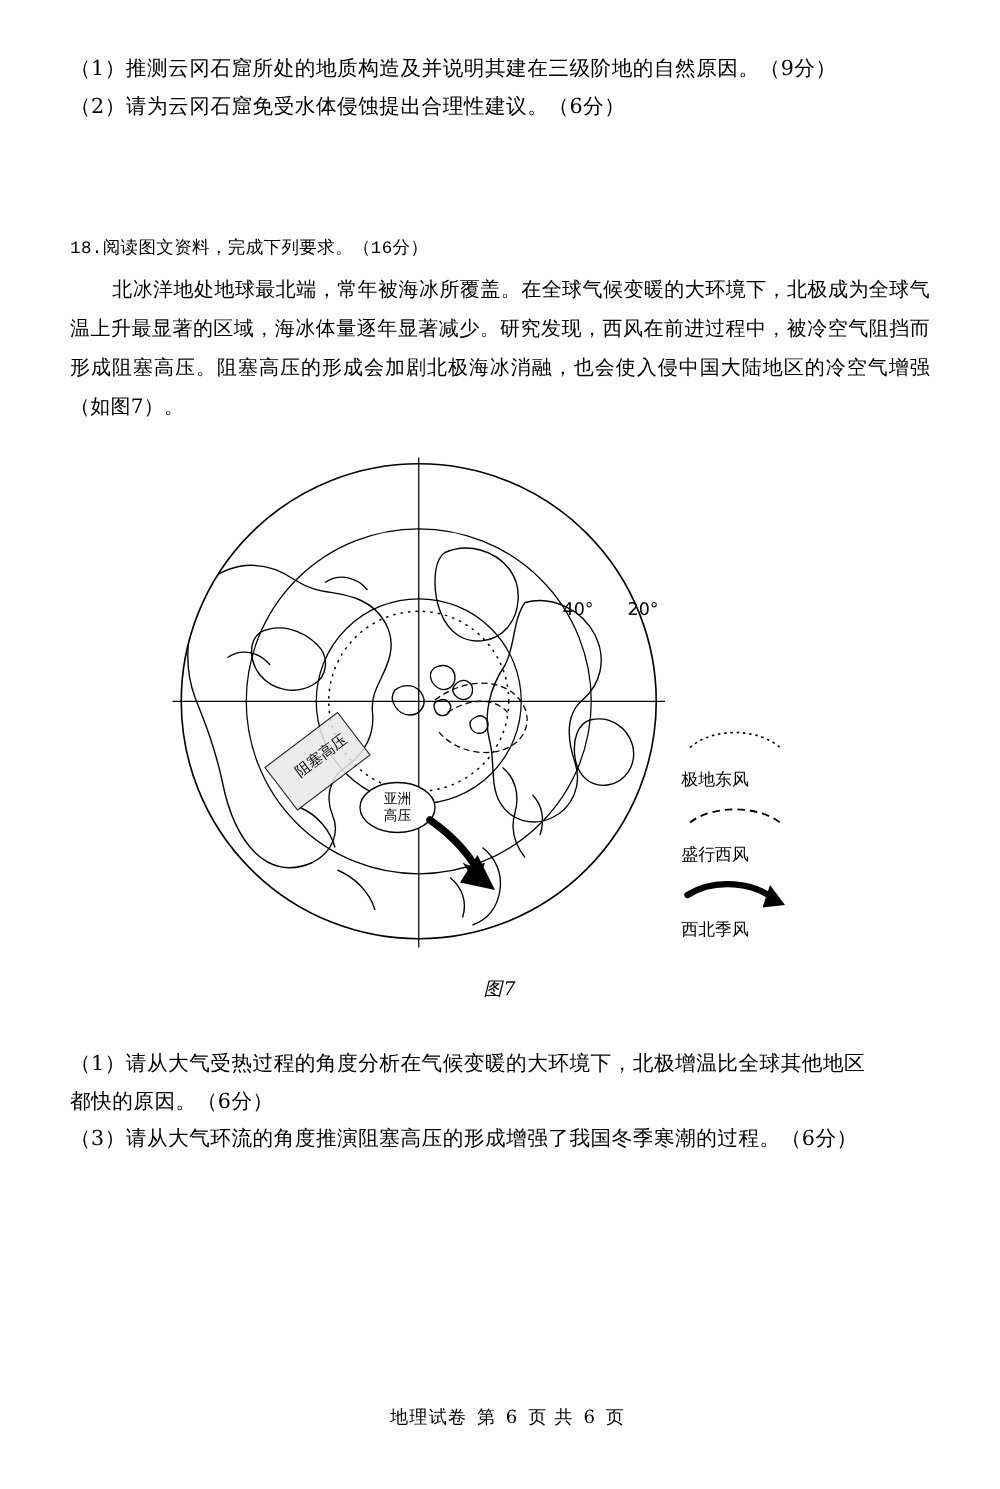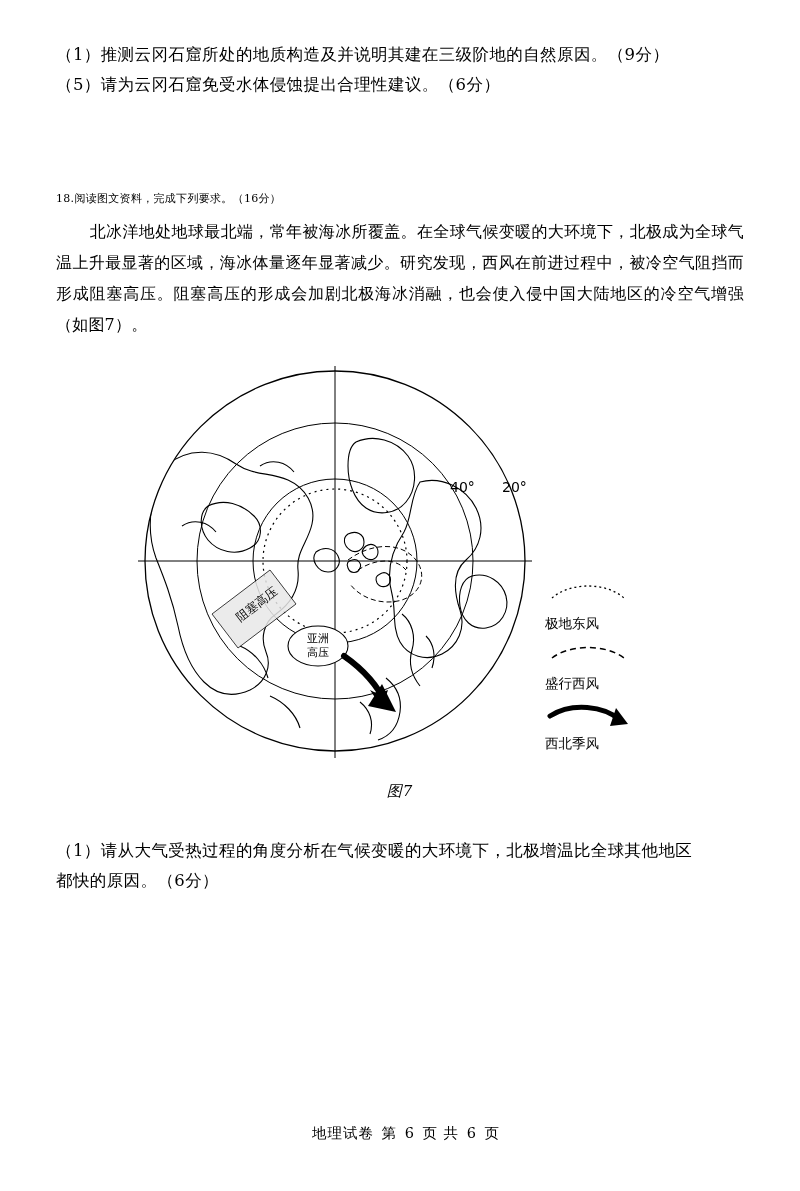--- a/index.html
+++ b/index.html
@@ -26,24 +26,25 @@
     font-size: 16.5px;
     line-height: 30px;
     letter-spacing: 0.4px;
     white-space: nowrap;
   }
   .q-block {
     margin-top: 2px;
   }
   .spacer-lg { height: 84px; }
   .section-title {
-    font-size: 11px;
+    font-size: 14px;
     line-height: 30px;
     letter-spacing: 0.3px;
     font-weight: 500;
+    font-family: Liberation Mono, monospace;
   }
   .para {
     font-size: 16px;
     line-height: 31px;
     text-align: justify;
     text-justify: inter-ideograph;
     letter-spacing: 0.2px;
     margin-top: 2px;
   }
   .para .indent { display: inline-block; width: 2.1em; }
@@ -78,21 +79,21 @@
 
   .tail-gap { height: 18px; }
 </style>
 </head>
 <body>
 
 <div class="page">
 
   <div class="q-block">
     <div class="q-line">（1）推测云冈石窟所处的地质构造及并说明其建在三级阶地的自然原因。（9分）</div>
-    <div class="q-line">（5）请为云冈石窟免受水体侵蚀提出合理性建议。（6分）</div>
+    <div class="q-line">（2）请为云冈石窟免受水体侵蚀提出合理性建议。（6分）</div>
   </div>
 
   <div class="spacer-lg"></div>
 
   <div class="section-title">18.阅读图文资料，完成下列要求。（16分）</div>
 
   <div class="para"><span class="indent"></span><span>北冰洋地处地球最北端，常年被海冰所覆盖。在全球气候变暖的大环境下，北极成为全球气温上升最显著的区域，海冰体量逐年显著减少。研究发现，西风在前进过程中，被冷空气阻挡而形成阻塞高压。阻塞高压的形成会加剧北极海冰消融，也会使入侵中国大陆地区的冷空气增强（如图7）。</span></div>
 
   <div class="figure">
     <svg width="560" height="440" viewBox="0 0 560 440">
@@ -185,20 +186,21 @@
       </g>
     </svg>
     <div class="fig-caption">图7</div>
   </div>
 
   <div class="tail-gap"></div>
 
   <div class="q-block">
     <div class="q-line">（1）请从大气受热过程的角度分析在气候变暖的大环境下，北极增温比全球其他地区</div>
     <div class="q-line">都快的原因。（6分）</div>
+    <div class="q-line">（3）请从大气环流的角度推演阻塞高压的形成增强了我国冬季寒潮的过程。（6分）</div>
   </div>
 
   <div class="footer">
     <span>地理试卷</span>
     <span>第</span>
     <span>6</span>
     <span>页 共</span>
     <span>6</span>
     <span>页</span>
   </div>

